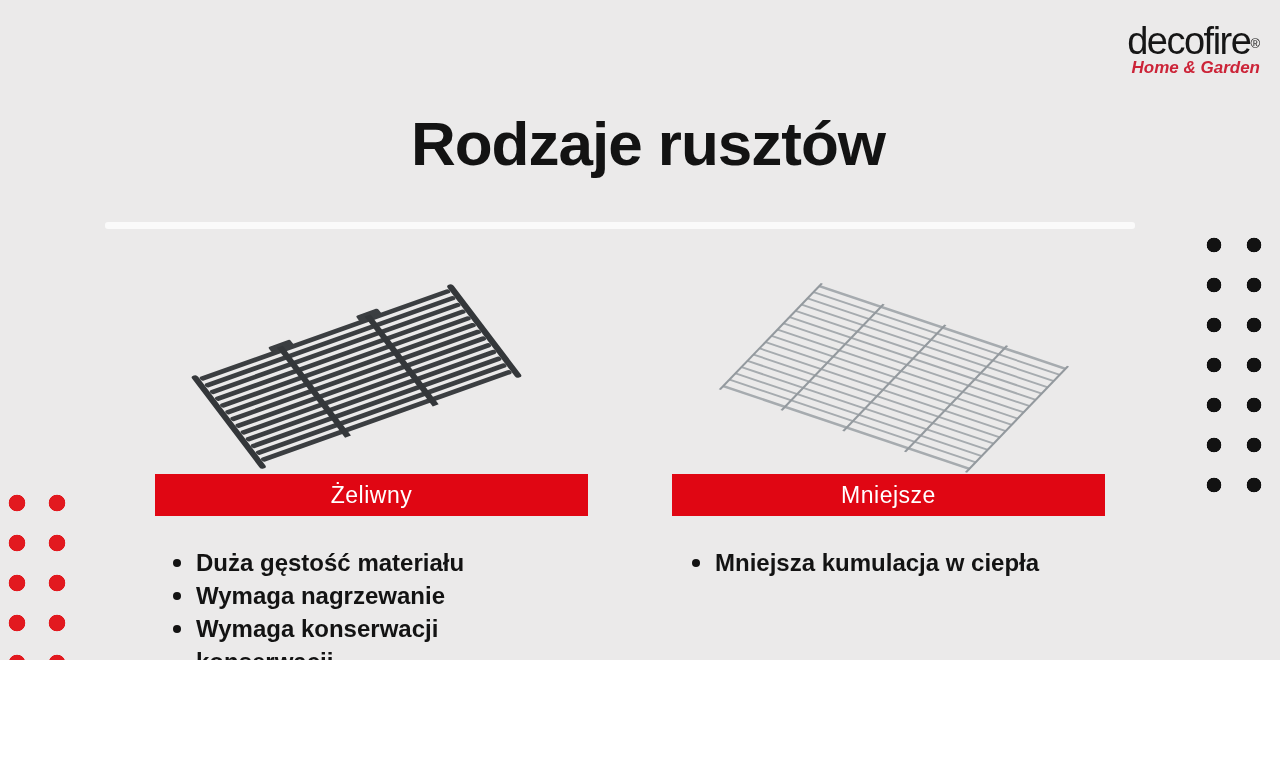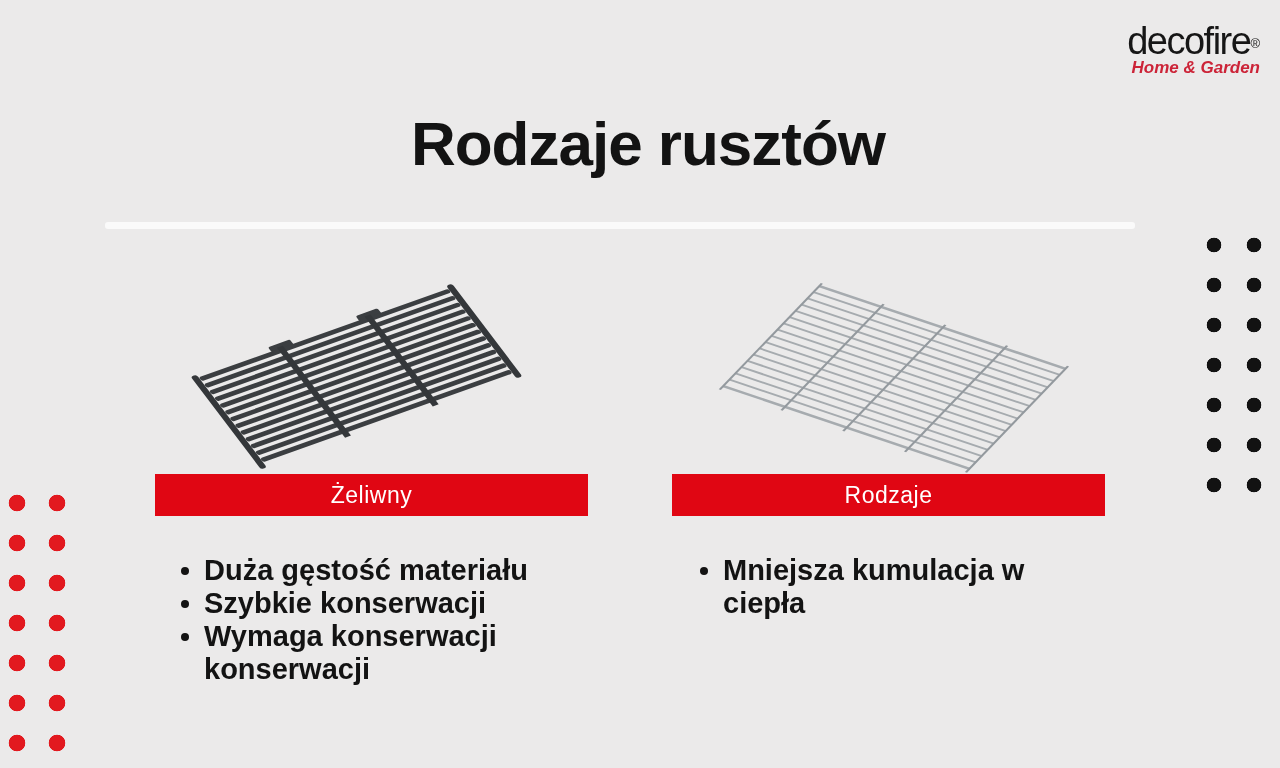--- a/index.html
+++ b/index.html
@@ -1,21 +1,21 @@
 <!DOCTYPE html>
 <html style="--background: #ebeaea; --accent-red: #e00613; --text: #131313; --divider: #fafafa; --dot-black: #121212; --dot-red: #e2191f; --tagline-red: #cc2438; --grate-iron: #3b3e41; --grate-steel: #a6abaf;"><head>
 <meta charset="utf-8">
 <style>
   :root{
     --background:#ebeaea; --accent-red:#e00613; --text:#131313; --divider:#fafafa;
     --dot-black:#121212; --dot-red:#e2191f; --tagline-red:#cc2438;
     --grate-iron:#3b3e41; --grate-iron-dark:#34373a; --grate-steel:#a6abaf; --grate-steel-dark:#93999e;
   }
   html,body{margin:0;padding:0}
-  .slide{position:relative;width:1280px;height:768px;background:var(--background);
+  .slide{position:relative;width:1280px;height:660px;background:var(--background);
          overflow:hidden;font-family:"Liberation Sans",sans-serif;}
 
   
   .logo{position:absolute;top:22px;right:20px;text-align:right;line-height:1.05;}
   .logo .brand{font-size:38px;font-weight:500;letter-spacing:-1.5px;color:#161616;}
   .logo .reg{font-size:13px;vertical-align:super;color:#161616;}
   .logo .tagline{font-family:Liberation Sans, sans-serif;font-style:italic;font-weight:bold;
                  font-size:17px;color:var(--tagline-red);margin-top:-3px;}
 
   
@@ -37,22 +37,22 @@
   .grate-right{left:680px}
 
   
   .banner{position:absolute;top:474px;height:42px;background:var(--accent-red);
           color:#ffffff;font-size:23px;font-weight:normal;letter-spacing:.5px;
           text-align:center;line-height:42px;}
   .banner-left{left:155px;width:433px}
   .banner-right{left:672px;width:433px}
 
   
-  .bullets{position:absolute;top:546px;width:396px;margin:8px;padding:0;list-style:none;
-           font-size:29px;font-weight:bold;color:var(--text);line-height:33px;}
+  .bullets{position:absolute;top:546px;width:396px;margin:0;padding:0;list-style:none;
+           font-size:24px;font-weight:bold;color:var(--text);line-height:33px;}
   .bullets li{position:relative;padding-left:26px;}
   .bullets li::before{content:"";position:absolute;left:3px;top:13px;width:8px;height:8px;
                       border-radius:50%;background:var(--text);}
   .bullets-left{left:170px}
   .bullets-right{left:689px}
 </style>
 </head>
 <body>
 
 <div class="slide">
@@ -118,25 +118,25 @@
       <rect x="149" y="-2" width="2.6" height="125" style="fill:var(--grate-steel-dark)"></rect>
       <rect x="224" y="-2" width="2.6" height="125" style="fill:var(--grate-steel-dark)"></rect>
       <rect x="298" y="-2" width="2.6" height="125" style="fill:var(--grate-steel-dark)"></rect>
     </g>
   </svg>
 
   <div class="banner banner-left">
     <span>Żeliwny</span>
   </div>
   <div class="banner banner-right">
-    <span>Rodzaje</span>
+    <span>Mniejsze</span>
   </div>
 
   <ul class="bullets bullets-left">
     <li>Duża gęstość materiału</li>
-    <li>Szybkie konserwacji</li>
+    <li>Wymaga nagrzewanie</li>
     <li>Wymaga konserwacji konserwacji</li>
   </ul>
   <ul class="bullets bullets-right">
     <li>Mniejsza kumulacja w ciepła</li>
   </ul>
 
 </div>
 
 </body></html>

